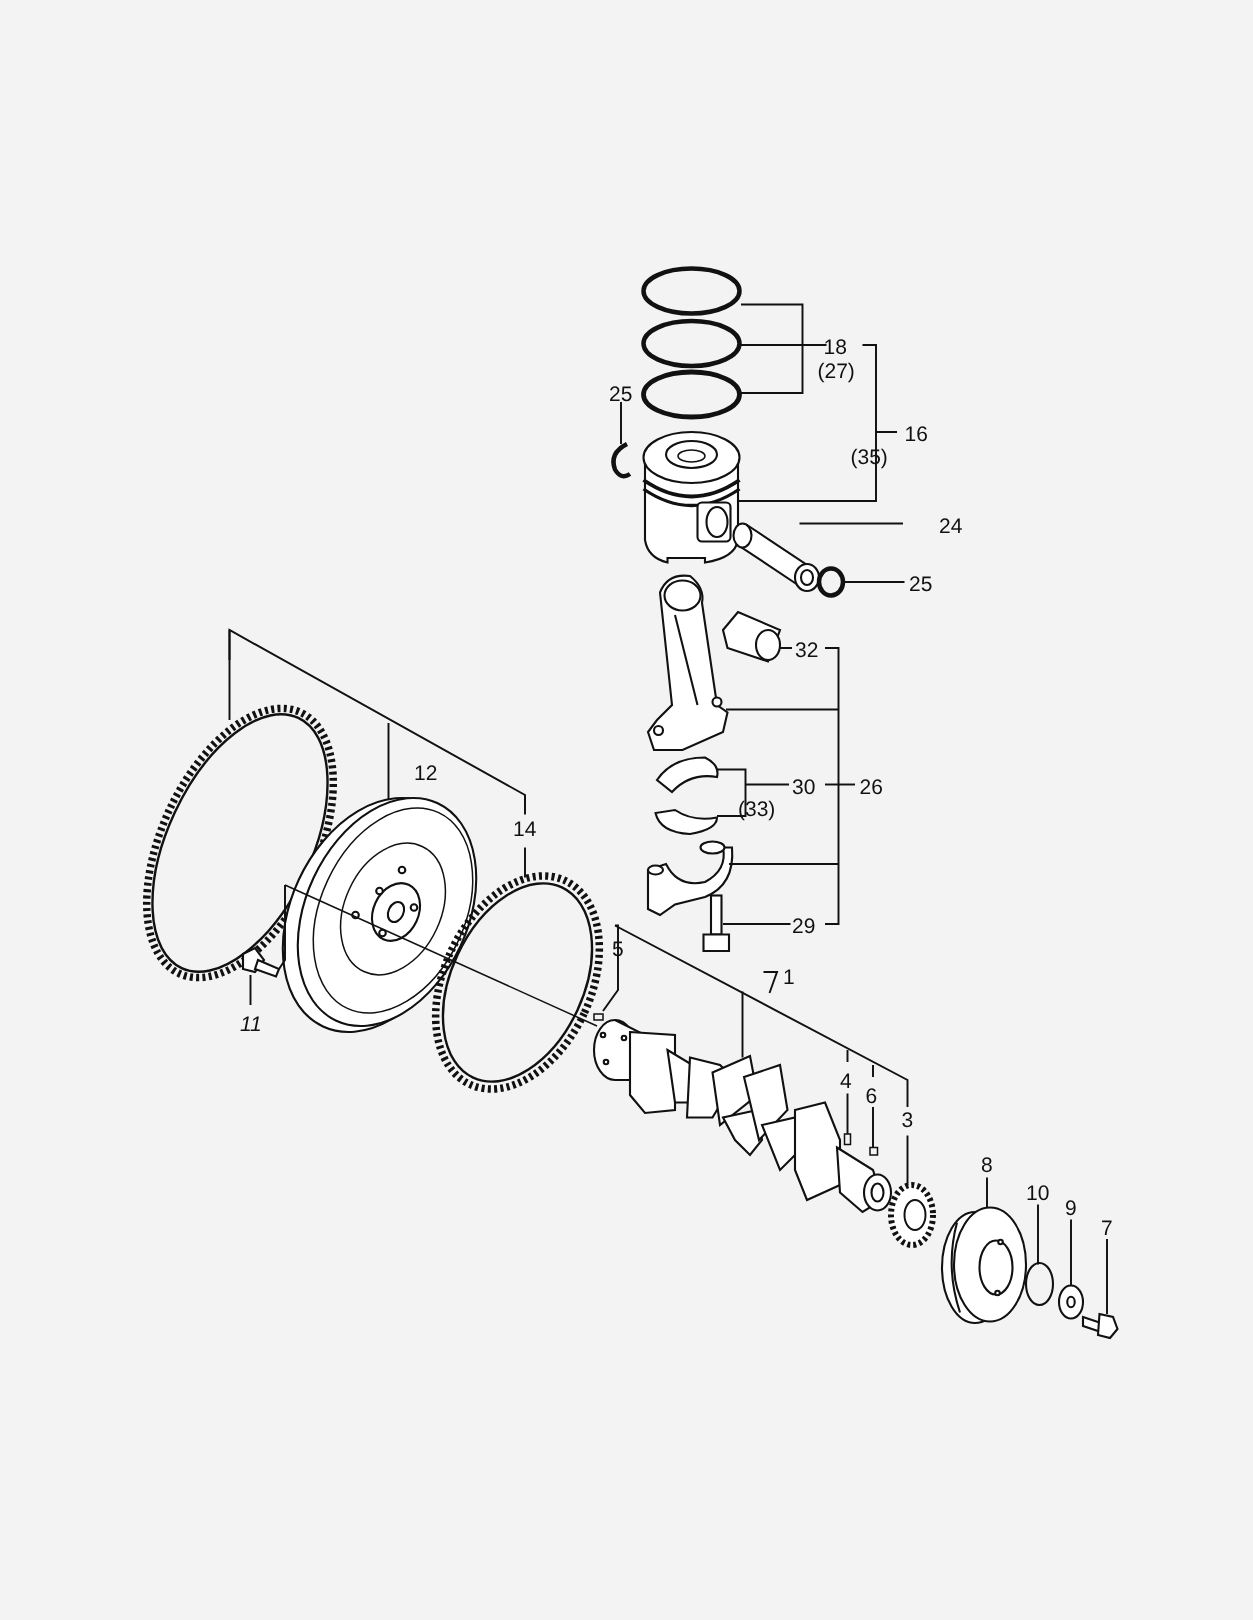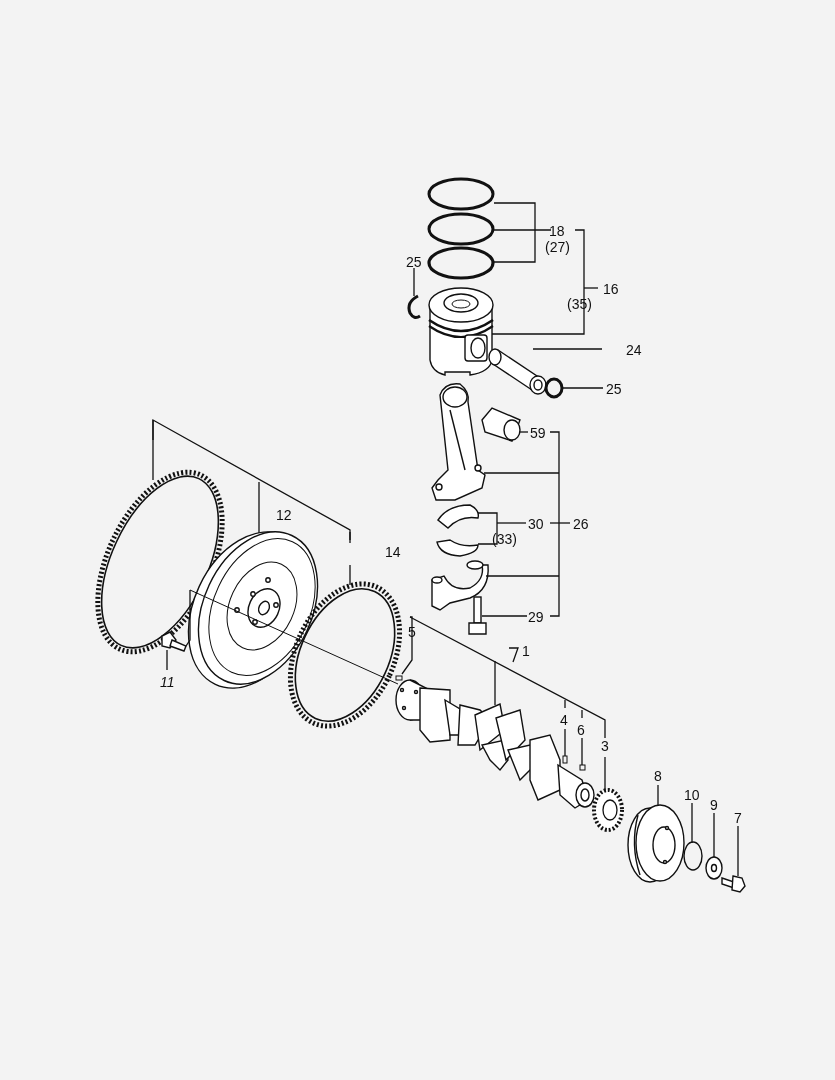--- a/index.html
+++ b/index.html
@@ -200,27 +200,27 @@
   </g>
 </svg>
 
 <div class="lbl" style="left:549px;top:223px;"><span>18</span></div>
 <div class="lbl" style="left:545px;top:239px;"><span>(27)</span></div>
 <div class="lbl" style="left:603px;top:281px;"><span>16</span></div>
 <div class="lbl" style="left:567px;top:296px;"><span>(35)</span></div>
 <div class="lbl" style="left:406px;top:254px;"><span>25</span></div>
 <div class="lbl" style="left:606px;top:342px;margin-left:20px;"><span>24</span></div>
 <div class="lbl" style="left:606px;top:381px;"><span>25</span></div>
-<div class="lbl" style="left:530px;top:425px;"><span>59</span></div>
+<div class="lbl" style="left:530px;top:425px;"><span>32</span></div>
 <div class="lbl" style="left:528px;top:516px;"><span>30</span></div>
 <div class="lbl" style="left:492px;top:531px;"><span>(33)</span></div>
 <div class="lbl" style="left:573px;top:516px;"><span>26</span></div>
 <div class="lbl" style="left:528px;top:609px;"><span>29</span></div>
 <div class="lbl" style="left:276px;top:463px;margin-top:44px;"><span>12</span></div>
-<div class="lbl" style="left:342px;top:544px;margin-left:43px;"><span>14</span></div>
+<div class="lbl" style="left:342px;top:544px;"><span>14</span></div>
 <div class="lbl" style="left:160px;top:674px;font-style:italic;"><span>11</span></div>
 <div class="lbl" style="left:408px;top:624px;"><span>5</span></div>
 <div class="lbl" style="left:522px;top:643px;"><span>1</span></div>
 <div class="lbl" style="left:560px;top:712px;"><span>4</span></div>
 <div class="lbl" style="left:577px;top:722px;"><span>6</span></div>
 <div class="lbl" style="left:601px;top:738px;"><span>3</span></div>
 <div class="lbl" style="left:654px;top:768px;"><span>8</span></div>
 <div class="lbl" style="left:684px;top:787px;"><span>10</span></div>
 <div class="lbl" style="left:710px;top:797px;"><span>9</span></div>
 <div class="lbl" style="left:734px;top:810px;"><span>7</span></div>

